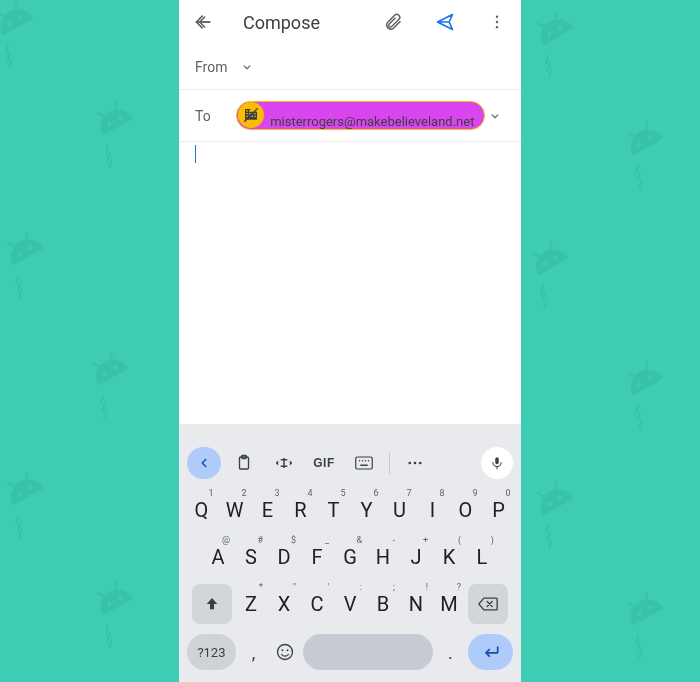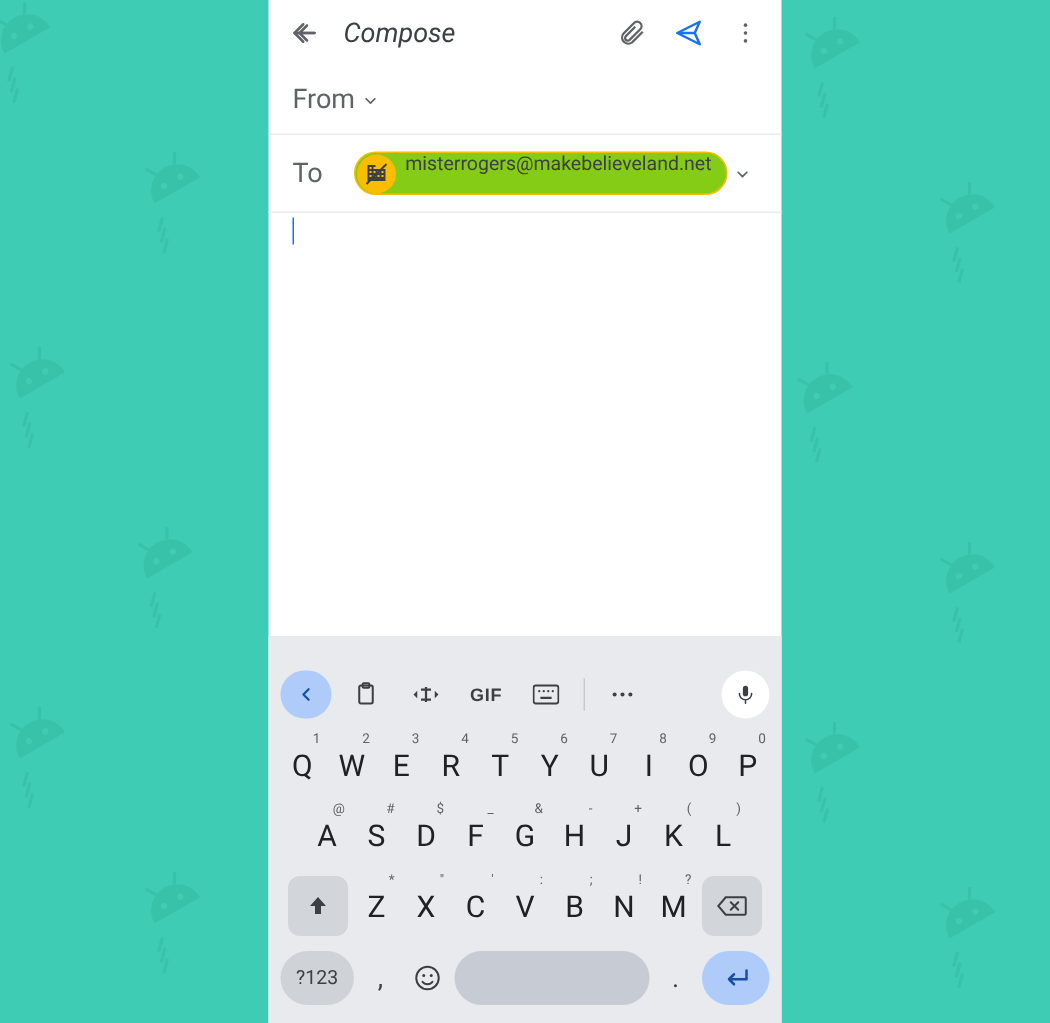--- a/index.html
+++ b/index.html
@@ -26,22 +26,21 @@
     display:flex;
     flex-direction:column;
   }
 
   
   .appbar {
     height:44px;
     display:flex;
     align-items:center;
     padding:0 6px;
-    gap:2px;
-    font-style:italic;
+    gap:16px;
   }
   .appbar .icon-btn {
     width:36px; height:36px;
     display:flex; align-items:center; justify-content:center;
     color:#5f6368;
     border-radius:50%;
   }
   .appbar-title {
     font-size:18px;
     color:#3c4043;
@@ -54,29 +53,29 @@
   
   .row {
     display:flex;
     align-items:center;
     padding:0 16px;
     min-height:46px;
     border-bottom:1px solid #ececec;
     font-size:14px;
     color:#5f6368;
   }
-  .row .label { width:42px; color:#5f6368; font-size:18px;}
+  .row .label { width:42px; color:#5f6368; font-size:14px;}
   .row .value { flex:1; color:#3c4043; font-size:14px;}
   .row .expand { color:#5f6368; width:20px; display:flex; justify-content:center;}
 
   
   .chip {
     display:inline-flex;
-    align-items:flex-start;
-    background:#84cc16;
+    align-items:flex-end;
+    background:#d946ef;
     border:1px solid #fbbc04;
     border-radius:16px;
     height:29px;
     padding-right:10px;
     font-size:13px;
     color:#3c4043;
   }
   .chip .avatar {
     width:26px; height:26px;
     background:#fbbc04;

